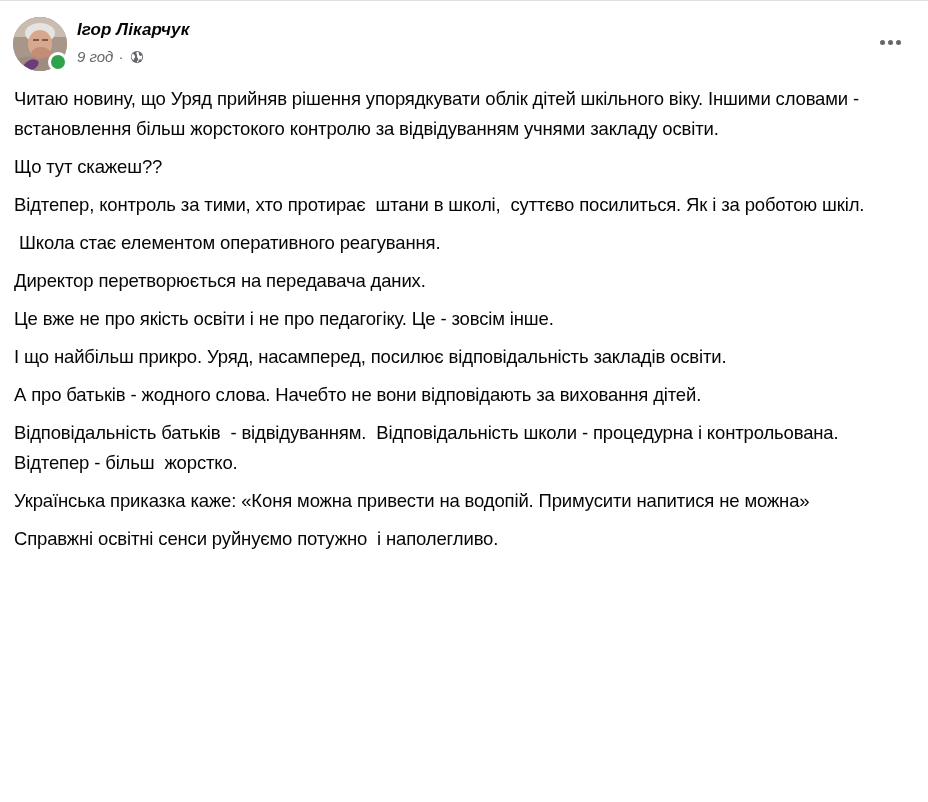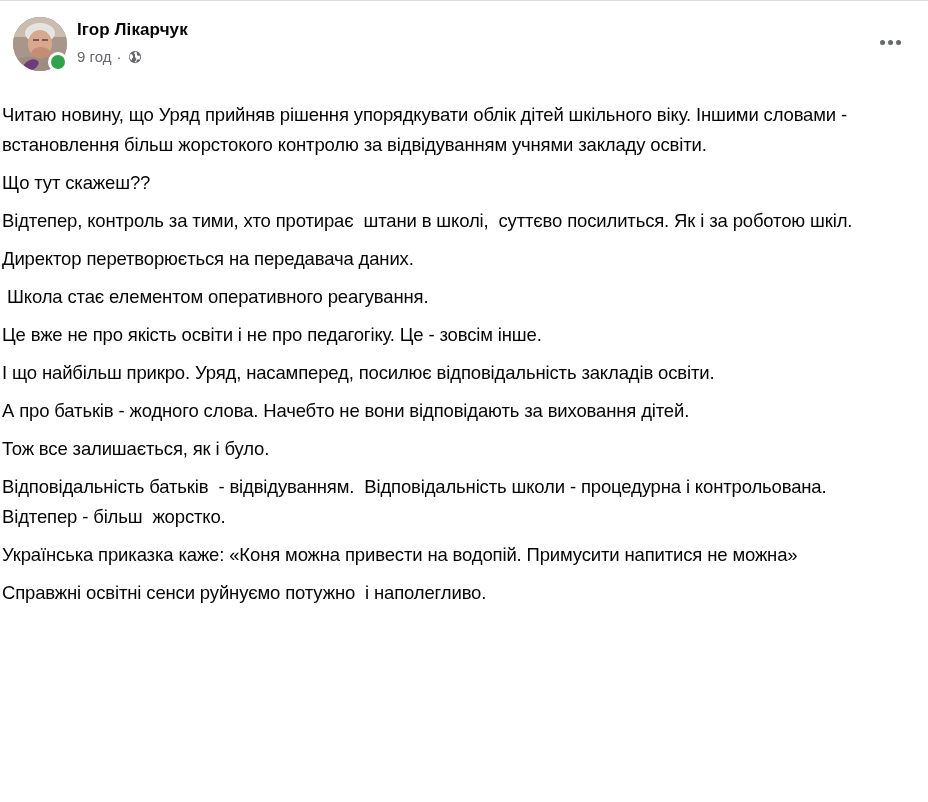--- a/index.html
+++ b/index.html
@@ -22,21 +22,21 @@
       background: #dcdfe3;
     }
     .post {
       position: absolute;
       left: 0; top: 0;
       width: 928px;
     }
     .header {
       position: absolute;
       left: 0; top: 0;
-      width: 928px; height: 80px;
+      width: 928px; height: 80px; font-style: italic;
     }
     .avatar-wrap {
       position: absolute;
       left: 13px; top: 17px;
       width: 54px; height: 54px;
     }
     .avatar {
       width: 54px; height: 54px;
       border-radius: 50%;
       overflow: hidden;
@@ -87,27 +87,26 @@
       gap: 3px;
       cursor: pointer;
     }
     .more-button .dot {
       width: 5px; height: 5px;
       border-radius: 50%;
       background: #65676b;
     }
     .content {
       position: absolute;
-      left: 2px; top: 84px;
+      left: 14px; top: 84px;
       width: 900px;
       font-size: 18.5px;
       line-height: 30px;
       color: #050505;
       letter-spacing: -0.15px;
-      margin-top: 16px;
     }
     .content p {
       margin: 0 0 8px 0;
       white-space: pre-wrap;
     }
   </style>
 </head>
 <body>
 
 <div class="top-border"></div>
@@ -149,23 +148,22 @@
       <span class="dot"></span>
       <span class="dot"></span>
       <span class="dot"></span>
     </div>
   </div>
 
   <div class="content">
     <p>Читаю новину, що Уряд прийняв рішення упорядкувати облік дітей шкільного віку. Іншими словами - встановлення більш жорстокого контролю за відвідуванням учнями закладу освіти.</p>
     <p>Що тут скажеш??</p>
     <p>Відтепер, контроль за тими, хто протирає  штани в школі,  суттєво посилиться. Як і за роботою шкіл.</p>
+    <p> Школа стає елементом оперативного реагування.</p>
     <p>Директор перетворюється на передавача даних.</p>
-    <p> Школа стає елементом оперативного реагування.</p>
     <p>Це вже не про якість освіти і не про педагогіку. Це - зовсім інше.</p>
     <p>І що найбільш прикро. Уряд, насамперед, посилює відповідальність закладів освіти.</p>
     <p>А про батьків - жодного слова. Начебто не вони відповідають за виховання дітей.</p>
-    <p>Тож все залишається, як і було.</p>
     <p>Відповідальність батьків  - відвідуванням.  Відповідальність школи - процедурна і контрольована. Відтепер - більш  жорстко.</p>
     <p>Українська приказка каже: «Коня можна привести на водопій. Примусити напитися не можна»</p>
     <p>Справжні освітні сенси руйнуємо потужно  і наполегливо.</p>
   </div>
 </div>
 
 </body></html>

